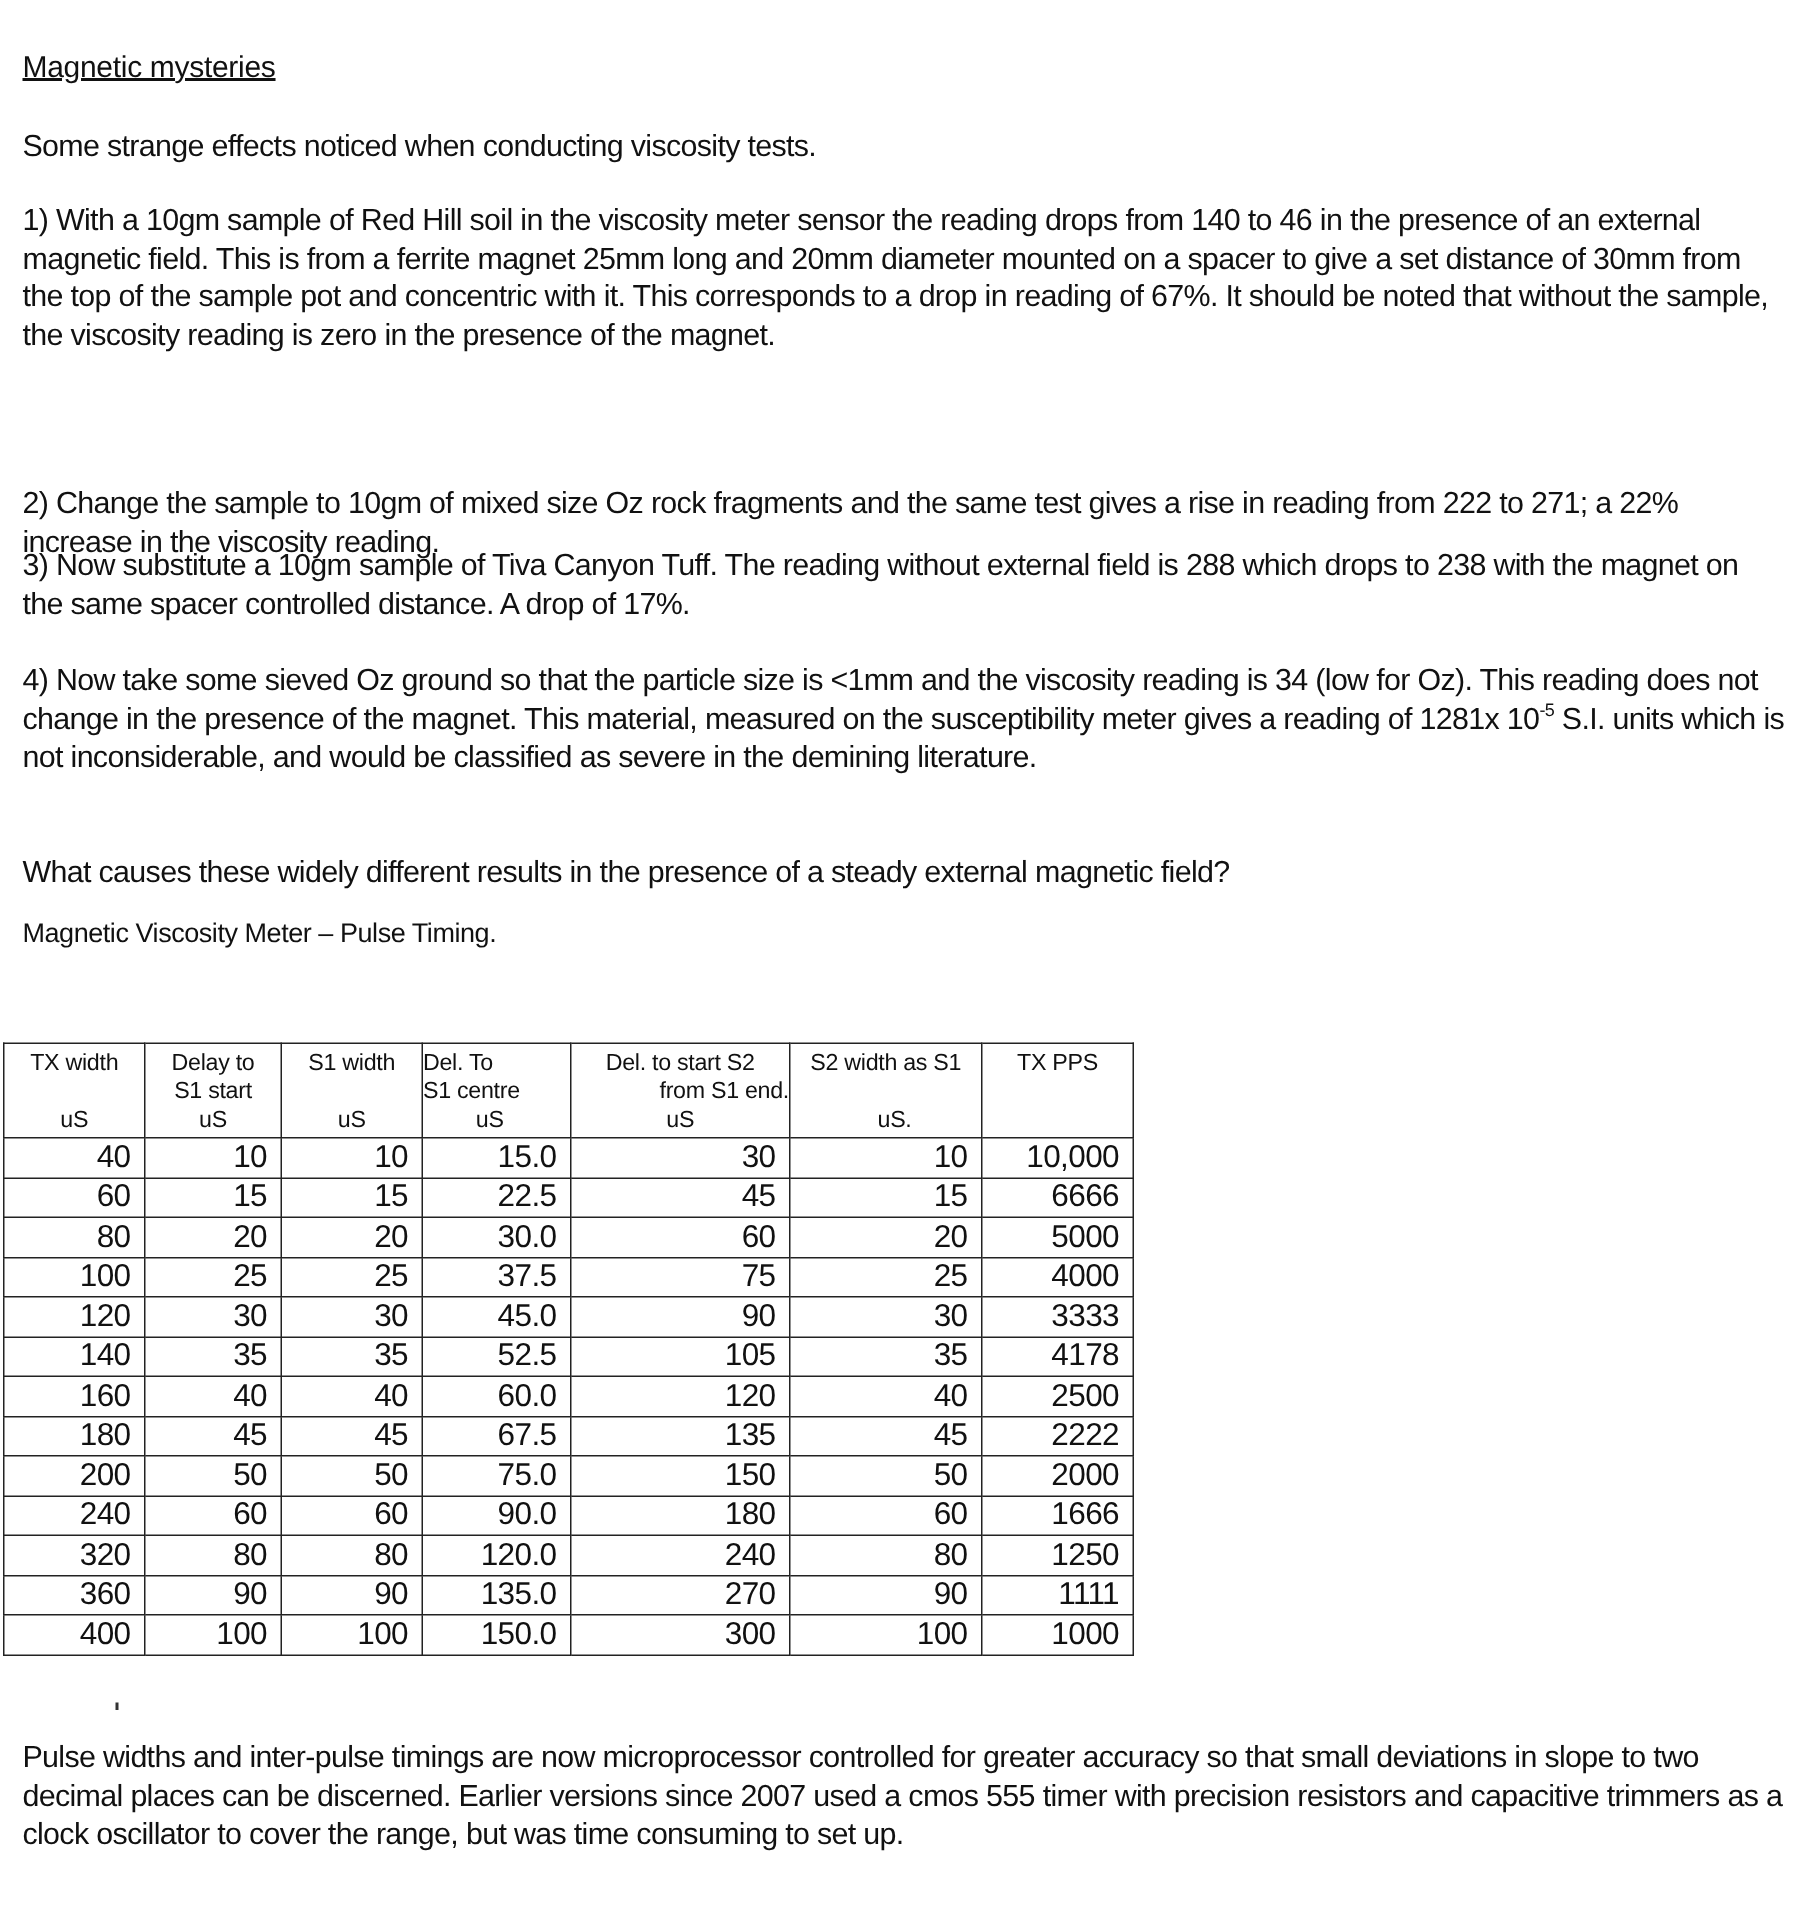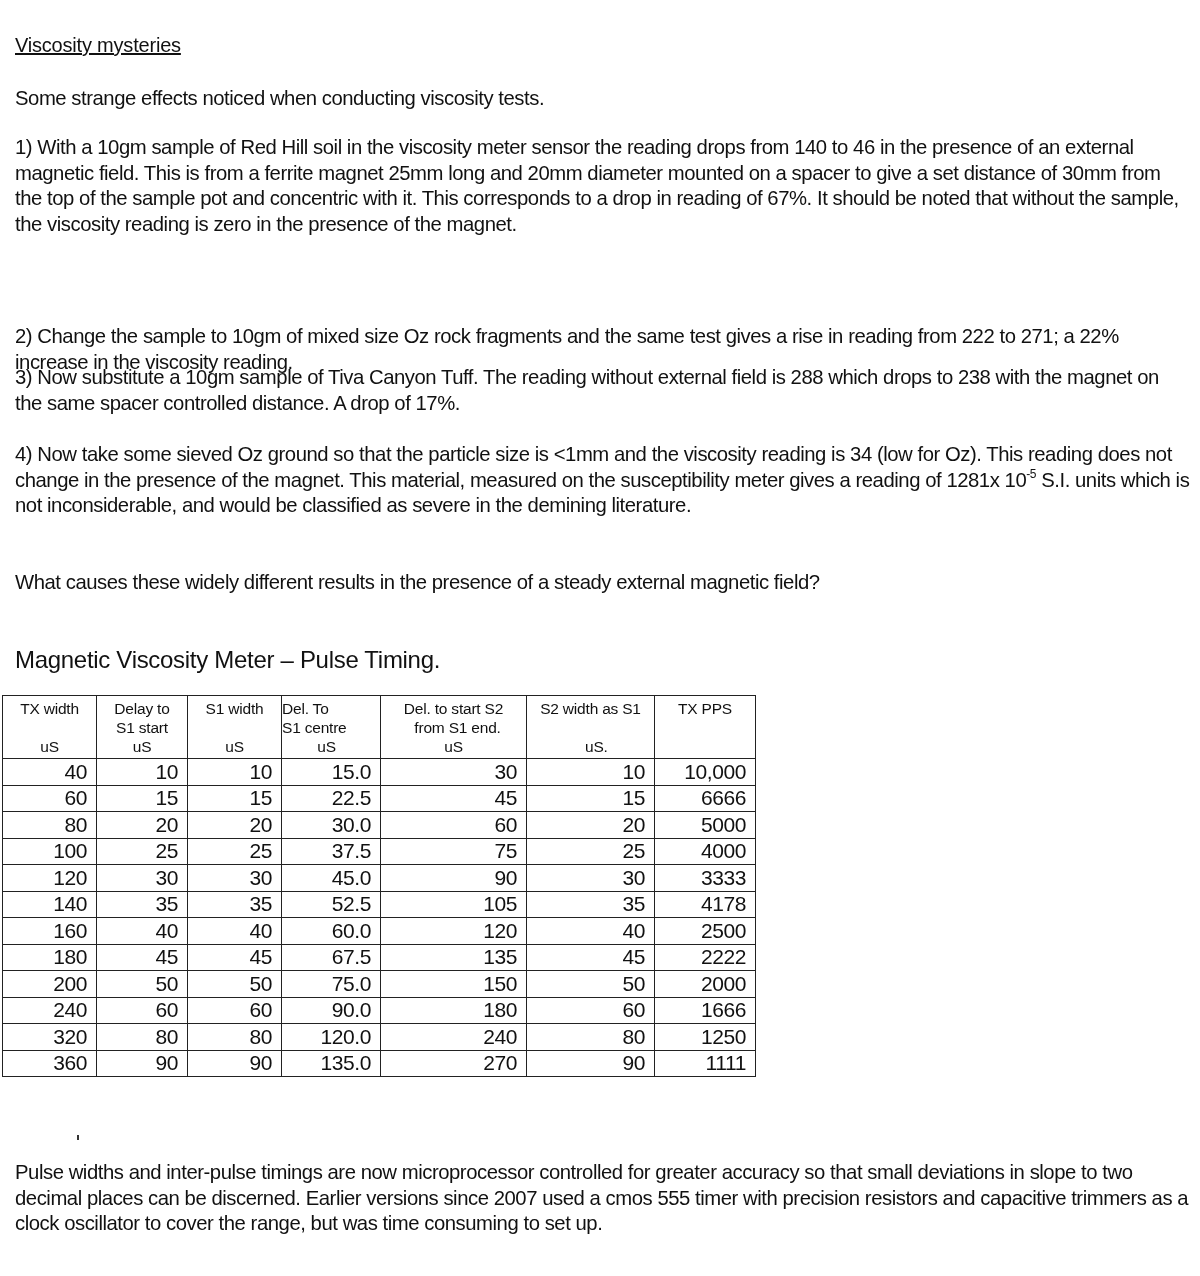--- a/index.html
+++ b/index.html
@@ -9,21 +9,21 @@
   }
   .title {
     position: absolute; left: 15px; top: 34px; font-size: 20px; text-decoration: underline;
     letter-spacing: -0.2px; margin: 0; font-weight: normal;
   }
   .para {
     position: absolute; left: 15px; font-size: 20.3px; line-height: 25.7px; margin: 0;
     letter-spacing: -0.45px; width: 1175px; white-space: normal;
   }
   .para sup { font-size: 12px; vertical-align: 9px; line-height: 0; }
-  .tbl-title { position: absolute; left: 15px; top: 646px; font-size: 24px; letter-spacing: -0.3px; margin: 0; }
+  .tbl-title { position: absolute; left: 15px; top: 612px; font-size: 18px; letter-spacing: -0.3px; margin: 0; }
   table.timing {
     position: absolute; left: 2px; top: 695px; border-collapse: collapse;
     font-family: "Liberation Sans", sans-serif;
     border-radius: 30px;
   }
   table.timing th, table.timing td { border: 1.6px solid #222; padding: 0; }
   table.timing th {
     font-weight: normal; font-size: 15.5px; line-height: 19px; vertical-align: top;
     height: 63px; padding-top: 3px; box-sizing: border-box; letter-spacing: -0.2px;
   }
@@ -35,21 +35,21 @@
   .c1 { width: 94px; } .c2 { width: 91px; } .c3 { width: 94px; } .c4 { width: 99px; }
   .c5 { width: 146px; } .c6 { width: 128px; } .c7 { width: 101px; }
   th.left { text-align: left; padding-left: 9px; }
   th.center { text-align: center; }
   th .u-center { text-align: center; }
   .dot { position: absolute; left: 77px; top: 1135px; width: 2px; height: 5px; background: #333; }
 </style>
 </head>
 <body>
 
-<h1 class="title">Viscosity mysteries</h1>
+<h1 class="title">Magnetic mysteries</h1>
 
 <p class="para" style="top:86px;">Some strange effects noticed when conducting viscosity tests.</p>
 
 <p class="para" style="top:135px;">1) With a 10gm sample of Red Hill soil in the viscosity meter sensor the reading drops from 140 to 46 in the presence of an external magnetic field. This is from a ferrite magnet 25mm long and 20mm diameter mounted on a spacer to give a set distance of 30mm from the top of the sample pot and concentric with it. This corresponds to a drop in reading of 67%. It should be noted that without the sample, the viscosity reading is zero in the presence of the magnet.</p>
 <p class="para" style="top:288px;margin-top:36px;">2) Change the sample to 10gm of mixed size Oz rock fragments and the same test gives a rise in reading from 222 to 271; a 22% increase in the viscosity reading.</p>
 <p class="para" style="top:365px;">3) Now substitute a 10gm sample of Tiva Canyon Tuff. The reading without external field is 288 which drops to 238 with the magnet on the same spacer controlled distance. A drop of 17%.</p>
 
 <p class="para" style="top:442px;"><span>4) Now take some sieved Oz ground so that the particle size is &lt;1mm and the viscosity reading is 34 (low for Oz). This reading does not change in the presence of the magnet. This material, measured on the susceptibility meter gives a reading of 1281x 10</span><sup>-5</sup><span> S.I. units which is not inconsiderable, and would be classified as severe in the demining literature.</span></p>
 
 <p class="para" style="top:570px;">What causes these widely different results in the presence of a steady external magnetic field?</p>
@@ -74,21 +74,21 @@
           <span class="l2"></span>
           <span class="l3">uS</span>
         </th>
       <th class="c4 left">
           <span class="l1">Del. To</span>
           <span class="l2">S1 centre</span>
           <span class="l3 u-center" style="padding-right:9px">uS</span>
         </th>
       <th class="c5 center">
           <span class="l1">Del. to start S2</span>
-          <span class="l2" style="text-align:center;padding-left:8px">from S1 end.</span>
+          <span class="l2" style="text-align:right;padding-left:8px">from S1 end.</span>
           <span class="l3">uS</span>
         </th>
       <th class="c6 center">
           <span class="l1">S2 width as S1</span>
           <span class="l2"></span>
           <span class="l3" style="text-align:left;padding-left:58px">uS.</span>
         </th>
       <th class="c7 center">
           <span class="l1">TX PPS</span>
           <span class="l2"></span>
@@ -198,18 +198,27 @@
       </tr>
       <tr>
         <td class="c1">360</td>
         <td class="c2">90</td>
         <td class="c3">90</td>
         <td class="c4">135.0</td>
         <td class="c5">270</td>
         <td class="c6">90</td>
         <td class="c7">1111</td>
       </tr>
+      <tr>
+        <td class="c1">400</td>
+        <td class="c2">100</td>
+        <td class="c3">100</td>
+        <td class="c4">150.0</td>
+        <td class="c5">300</td>
+        <td class="c6">100</td>
+        <td class="c7">1000</td>
+      </tr>
     </tbody>
 </table>
 
 <div class="dot"></div>
 
 <p class="para" style="top:1160px;">Pulse widths and inter-pulse timings are now microprocessor controlled for greater accuracy so that small deviations in slope to two decimal places can be discerned. Earlier versions since 2007 used a cmos 555 timer with precision resistors and capacitive trimmers as a clock oscillator to cover the range, but was time consuming to set up.</p>
 
 </body></html>

